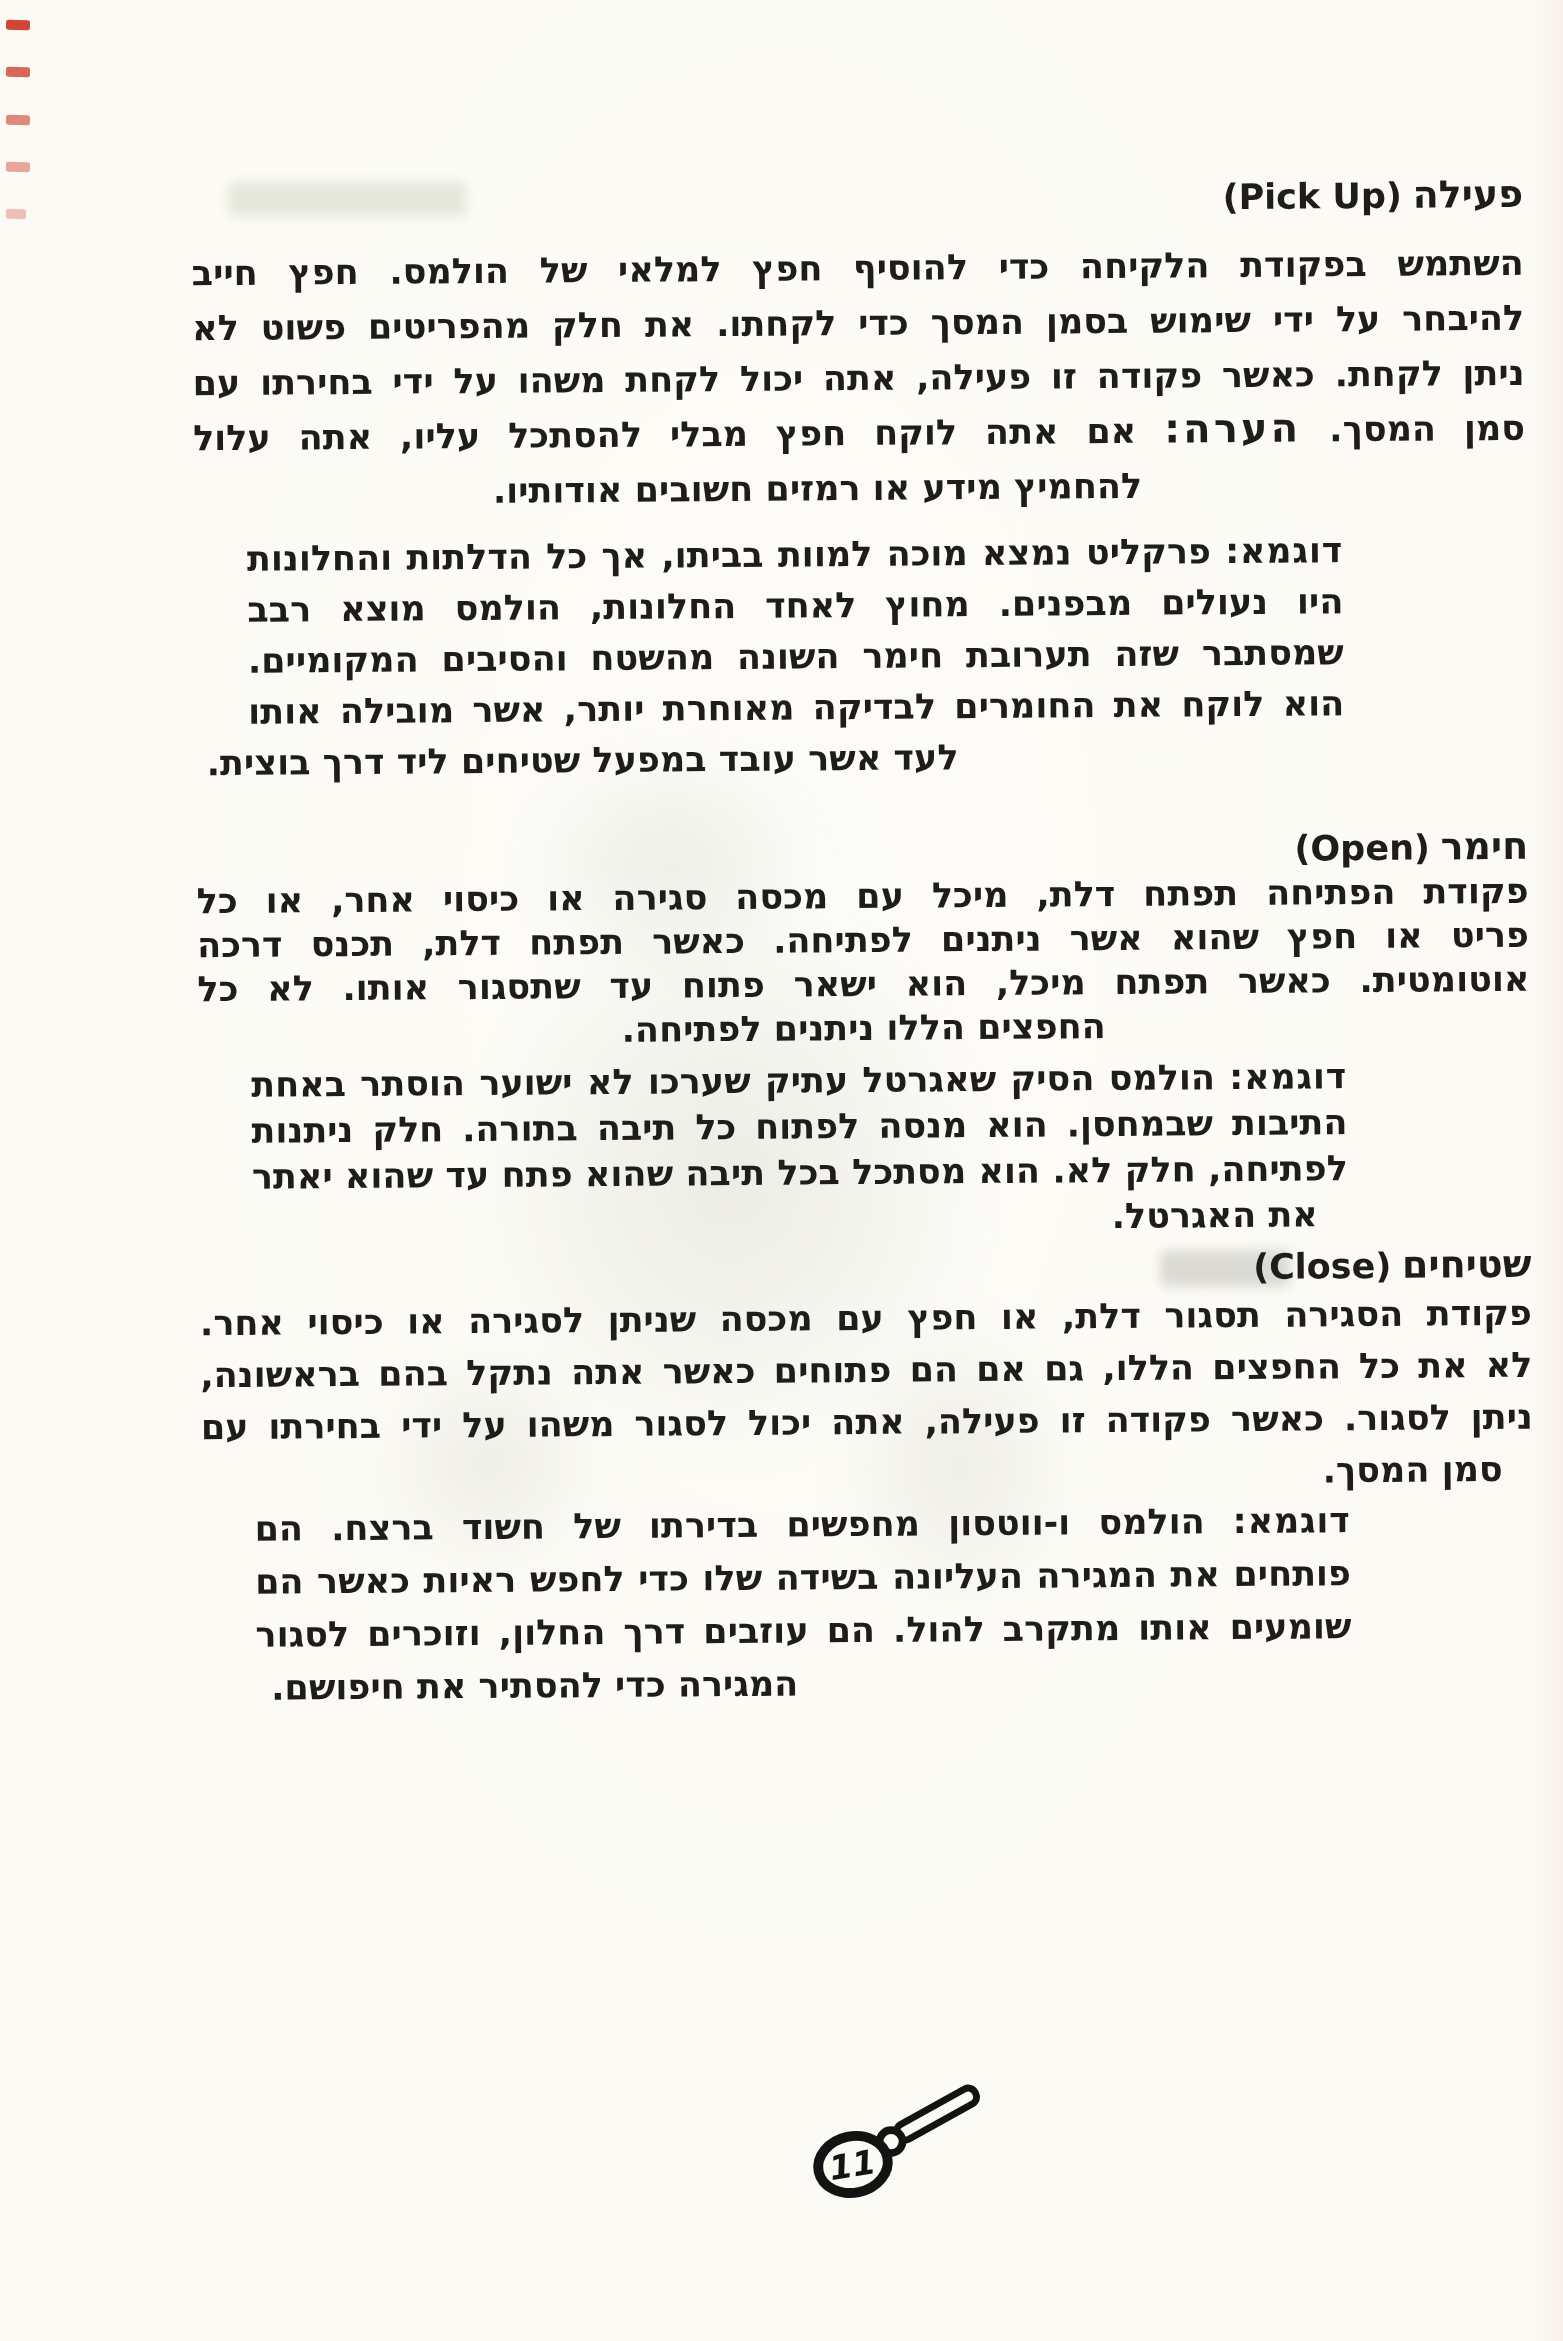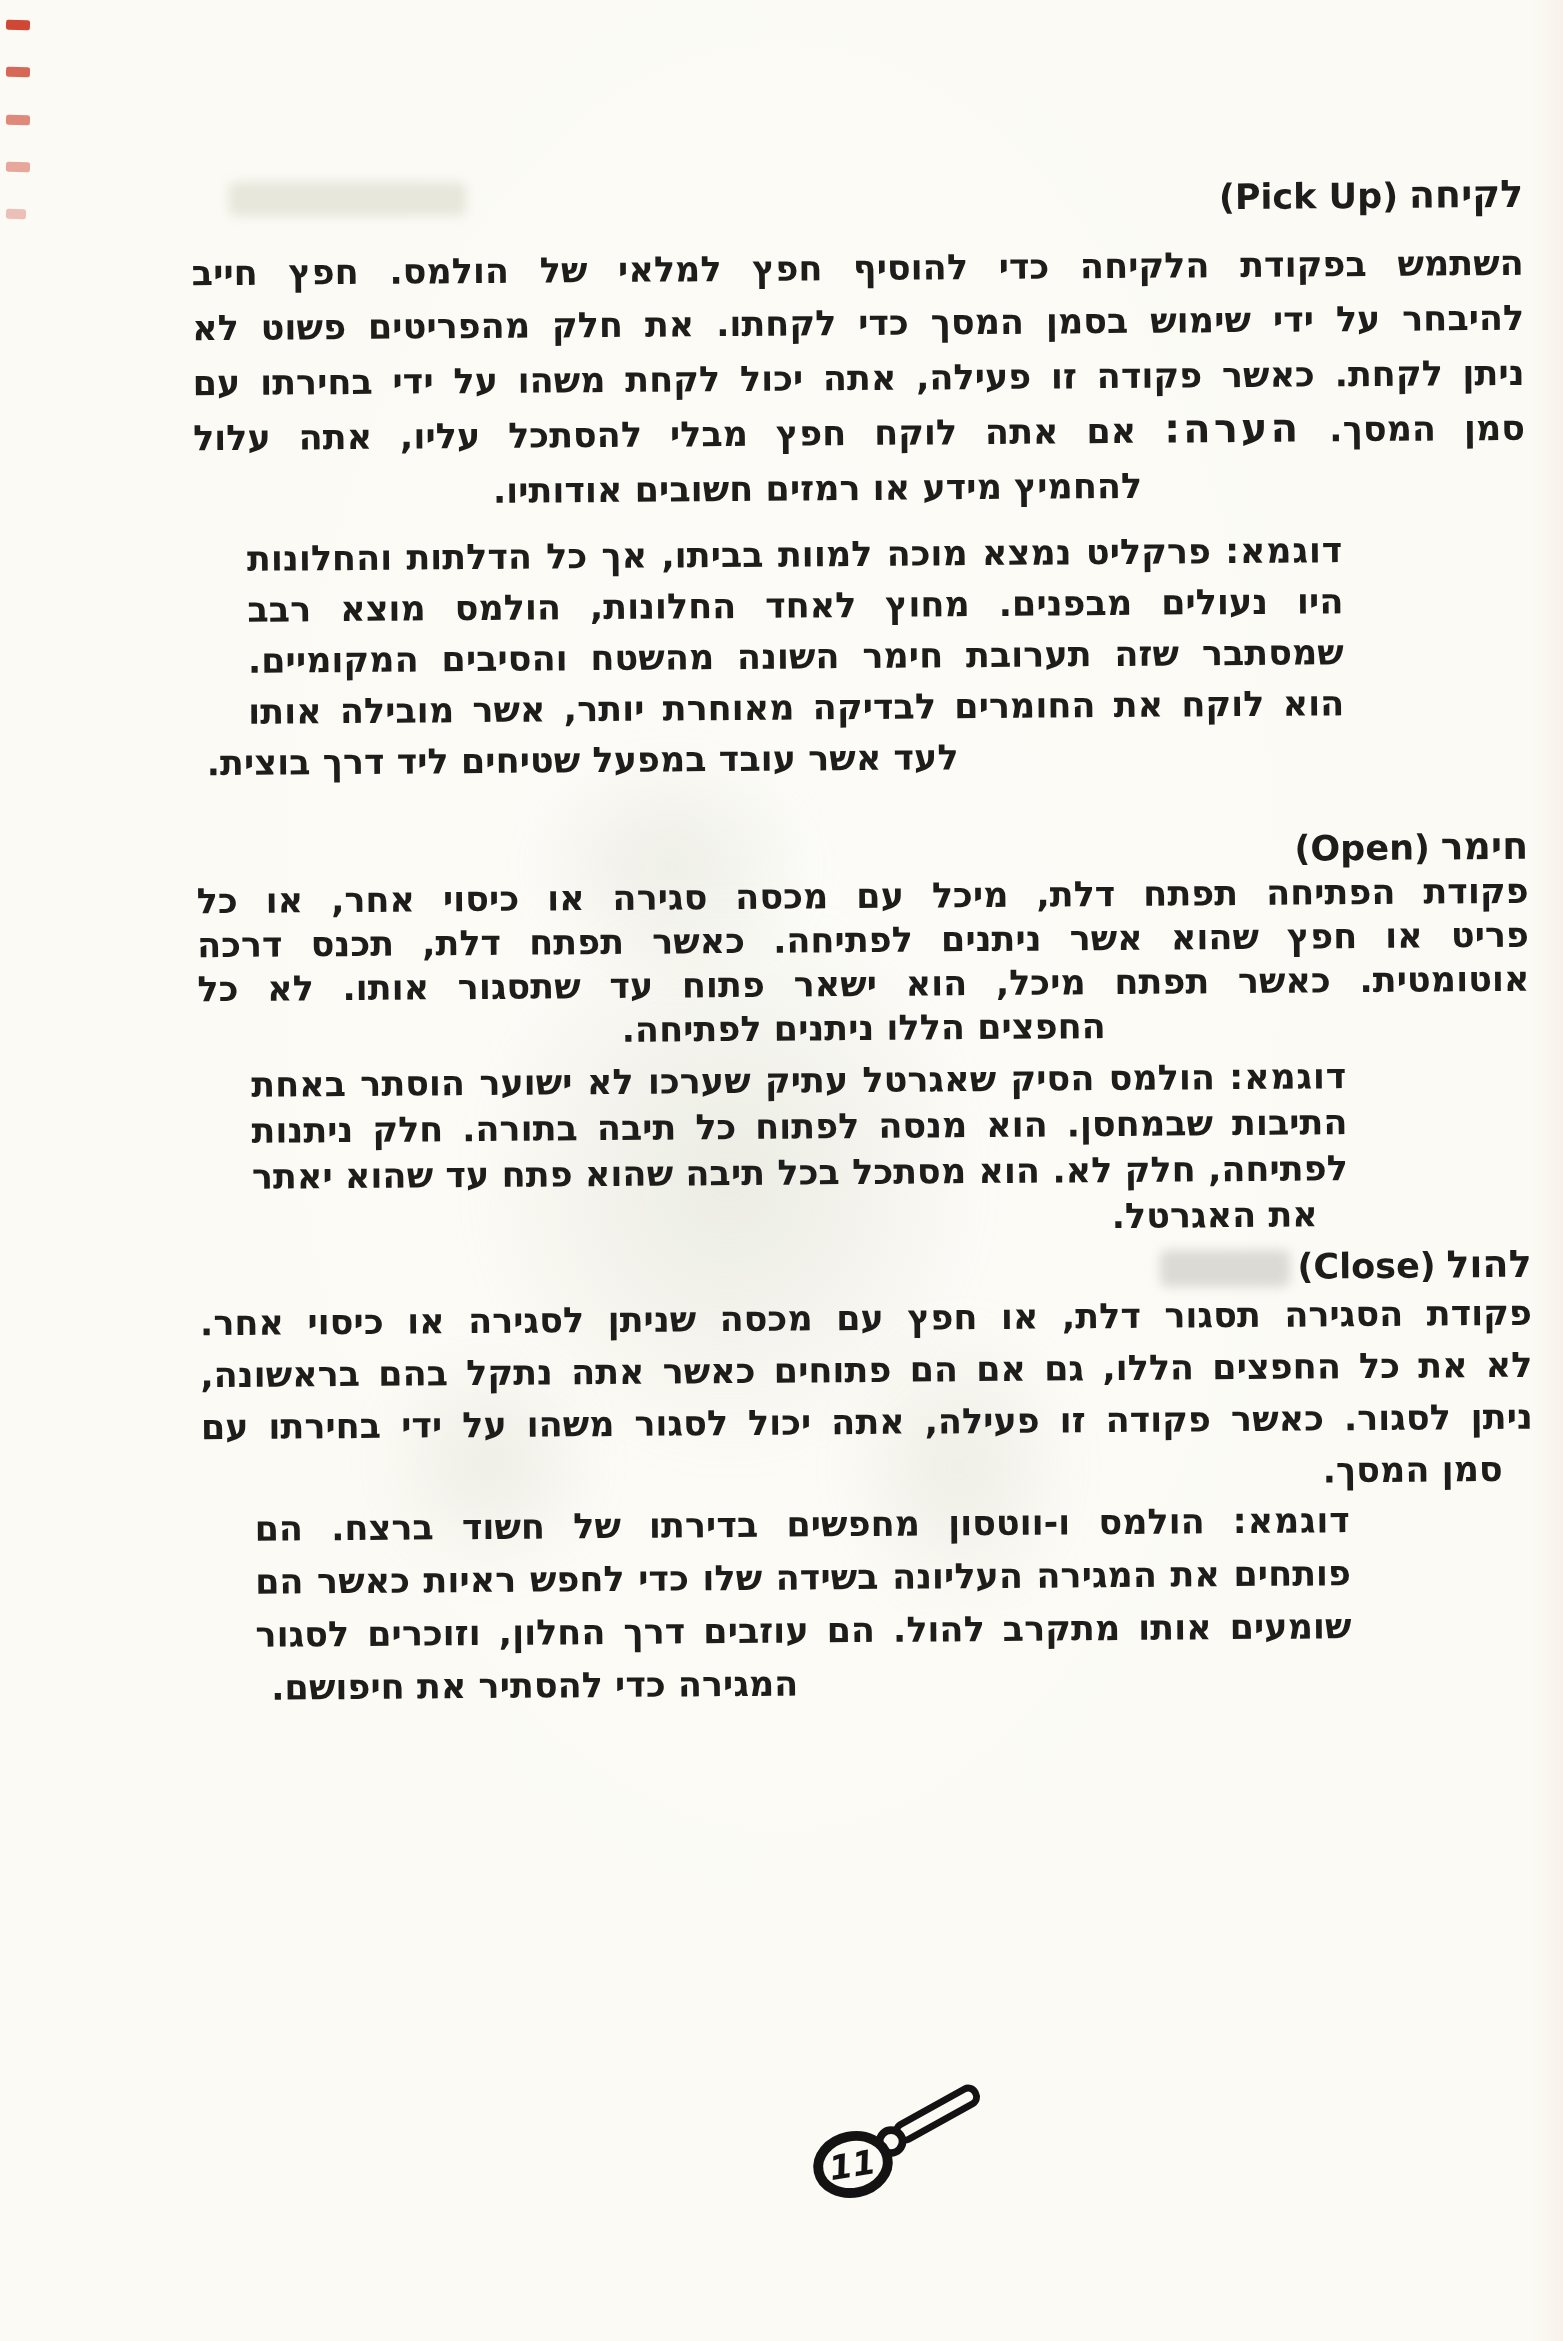--- a/index.html
+++ b/index.html
@@ -71,21 +71,21 @@
 <div class="wm wm-4"></div>
 <div class="wm wm-5"></div>
 <div class="wm wm-6"></div>
 <div class="redmark rm1"></div>
 <div class="redmark rm2"></div>
 <div class="redmark rm3"></div>
 <div class="redmark rm4"></div>
 <div class="redmark rm5"></div>
 
 <div class="text-content" dir="rtl">
-    <div class="heading" style="top: 3.8px;"><span class="he">לקיחה</span><span class="en" dir="ltr">(Pick Up)</span></div>
+    <div class="heading" style="top: 3.8px;"><span class="he">פעילה</span><span class="en" dir="ltr">(Pick Up)</span></div>
     <div class="block" style="top: 69px;">
       <div class="line a-j" style="line-height: 55px; height: 55px;"><span>השתמש בפקודת הלקיחה כדי להוסיף חפץ למלאי של הולמס. חפץ חייב</span></div>
       <div class="line a-j" style="line-height: 55px; height: 55px;"><span>להיבחר על ידי שימוש בסמן המסך כדי לקחתו. את חלק מהפריטים פשוט לא</span></div>
       <div class="line a-j" style="line-height: 55px; height: 55px;"><span>ניתן לקחת. כאשר פקודה זו פעילה, אתה יכול לקחת משהו על ידי בחירתו עם</span></div>
       <div class="line a-j" style="line-height: 55px; height: 55px;"><span>סמן המסך. </span><span class="em-note">הערה:</span><span> אם אתה לוקח חפץ מבלי להסתכל עליו, אתה עלול</span></div>
       <div class="line a-c" style="line-height: 55px; height: 55px; transform: translateX(-42px);"><span>להחמיץ מידע או רמזים חשובים אודותיו.</span></div>
     </div>
     <div class="block example" style="top: 357px;">
       <div class="line a-j" style="line-height: 51px; height: 51px;"><span class="strong-label">דוגמא:</span><span> פרקליט נמצא מוכה למוות בביתו, אך כל הדלתות והחלונות</span></div>
       <div class="line a-j" style="line-height: 51px; height: 51px;"><span>היו נעולים מבפנים. מחוץ לאחד החלונות, הולמס מוצא רבב</span></div>
@@ -99,21 +99,21 @@
       <div class="line a-j" style="line-height: 44px; height: 44px;"><span>פריט או חפץ שהוא אשר ניתנים לפתיחה. כאשר תפתח דלת, תכנס דרכה</span></div>
       <div class="line a-j" style="line-height: 44px; height: 44px;"><span>אוטומטית. כאשר תפתח מיכל, הוא ישאר פתוח עד שתסגור אותו. לא כל</span></div>
       <div class="line a-c" style="line-height: 44px; height: 44px;"><span>החפצים הללו ניתנים לפתיחה.</span></div>
     </div>
     <div class="block example" style="top: 885px;">
       <div class="line a-j" style="line-height: 46px; height: 46px;"><span class="strong-label">דוגמא:</span><span> הולמס הסיק שאגרטל עתיק שערכו לא ישוער הוסתר באחת</span></div>
       <div class="line a-j" style="line-height: 46px; height: 46px;"><span>התיבות שבמחסן. הוא מנסה לפתוח כל תיבה בתורה. חלק ניתנות</span></div>
       <div class="line a-j" style="line-height: 46px; height: 46px;"><span>לפתיחה, חלק לא. הוא מסתכל בכל תיבה שהוא פתח עד שהוא יאתר</span></div>
       <div class="line a-r" style="line-height: 46px; height: 46px; transform: translateX(-30.5px);"><span>את האגרטל.</span></div>
     </div>
-    <div class="heading" style="top: 1074px;"><span class="he">להול</span><span class="en" dir="ltr">(Close)</span></div>
+    <div class="heading" style="top: 1074px;"><span class="he">שטיחים</span><span class="en" dir="ltr">(Close)</span></div>
     <div class="block" style="top: 1120px;">
       <div class="line a-j" style="line-height: 52px; height: 52px;"><span>פקודת הסגירה תסגור דלת, או חפץ עם מכסה שניתן לסגירה או כיסוי אחר.</span></div>
       <div class="line a-j" style="line-height: 52px; height: 52px;"><span>לא את כל החפצים הללו, גם אם הם פתוחים כאשר אתה נתקל בהם בראשונה,</span></div>
       <div class="line a-j" style="line-height: 52px; height: 52px;"><span>ניתן לסגור. כאשר פקודה זו פעילה, אתה יכול לסגור משהו על ידי בחירתו עם</span></div>
       <div class="line a-r" style="line-height: 52px; height: 52px; transform: translateX(-30.5px);"><span>סמן המסך.</span></div>
     </div>
     <div class="block example" style="top: 1326px;">
       <div class="line a-j" style="line-height: 53px; height: 53px;"><span class="strong-label">דוגמא:</span><span> הולמס ו-ווטסון מחפשים בדירתו של חשוד ברצח. הם</span></div>
       <div class="line a-j" style="line-height: 53px; height: 53px;"><span>פותחים את המגירה העליונה בשידה שלו כדי לחפש ראיות כאשר הם</span></div>
       <div class="line a-j" style="line-height: 53px; height: 53px;"><span>שומעים אותו מתקרב להול. הם עוזבים דרך החלון, וזוכרים לסגור את</span></div>

